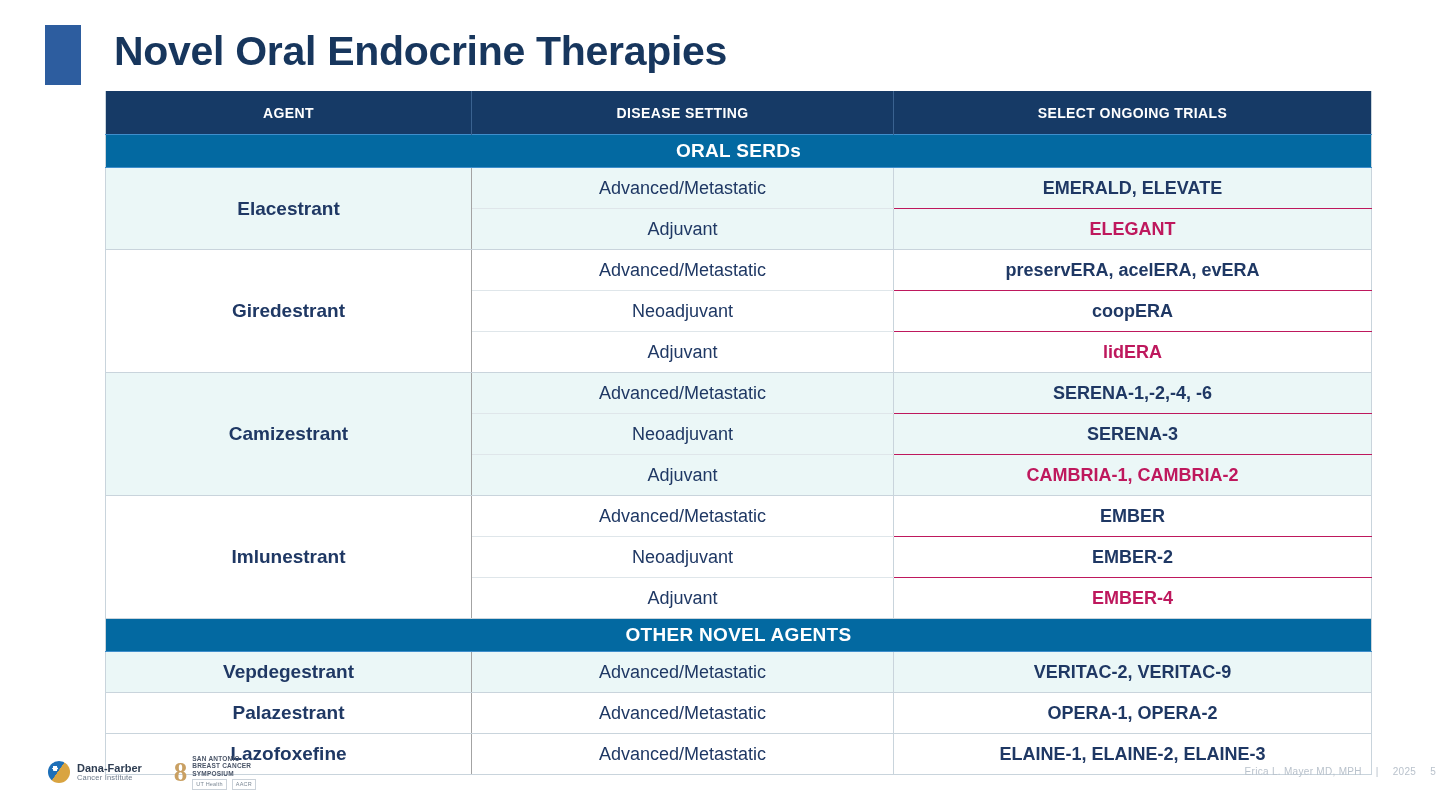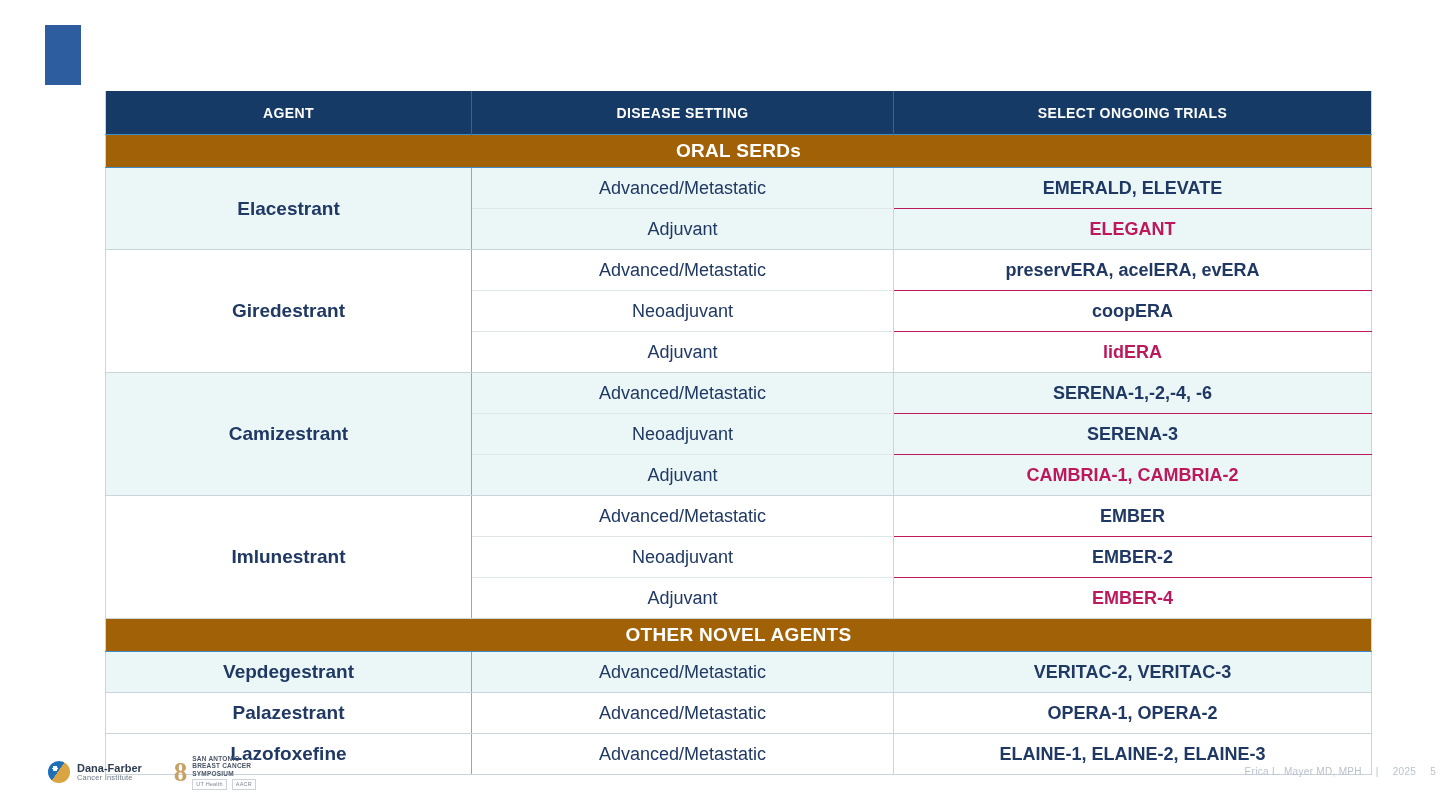--- a/index.html
+++ b/index.html
@@ -71,21 +71,21 @@
     font-size: 14px;
     font-weight: bold;
     height: 43px;
     letter-spacing: 0.4px;
     border-right: 1px solid #3a6290;
   }
   tr.header-row th:last-child { border-right: none; }
 
   
   tr.section-row td {
-    background: #a16207;
+    background: #0369a1;
     color: #ffffff;
     font-size: 19px;
     font-weight: bold;
     height: 32px;
     letter-spacing: 0.3px;
     border-top: 1px solid #3f8ecb;
     border-bottom: 1px solid #3f8ecb;
   }
 
   
@@ -197,20 +197,21 @@
     color: #b9c2cc;
     letter-spacing: 0.3px;
   }
   #slide-number { font-size: 10px; color: #b9c2cc; }
 </style>
 </head>
 <body>
 
 <div id="title-block">
   <div id="accent-bar"></div>
+  <div id="slide-title">Novel Oral Endocrine Therapies</div>
 </div>
 
 <table id="therapy-table">
   <colgroup>
     <col class="c-agent">
     <col class="c-setting">
     <col class="c-trials">
   </colgroup>
   <thead>
     <tr class="header-row">
@@ -270,21 +271,21 @@
       <tr class="plain">
         <td class="setting-cell block-last">Adjuvant</td>
         <td class="trials-cell block-last highlight">EMBER-4</td>
       </tr>
       <tr class="section-row">
         <td colspan="3">OTHER NOVEL AGENTS</td>
       </tr>
       <tr class="tint">
         <td class="agent-cell" rowspan="1">Vepdegestrant</td>
         <td class="setting-cell block-last">Advanced/Metastatic</td>
-        <td class="trials-cell block-last">VERITAC-2, VERITAC-3</td>
+        <td class="trials-cell block-last">VERITAC-2, VERITAC-9</td>
       </tr>
       <tr class="plain">
         <td class="agent-cell" rowspan="1">Palazestrant</td>
         <td class="setting-cell block-last">Advanced/Metastatic</td>
         <td class="trials-cell block-last">OPERA-1, OPERA-2</td>
       </tr>
       <tr class="plain">
         <td class="agent-cell" rowspan="1">Lazofoxefine</td>
         <td class="setting-cell block-last">Advanced/Metastatic</td>
         <td class="trials-cell block-last">ELAINE-1, ELAINE-2, ELAINE-3</td>

